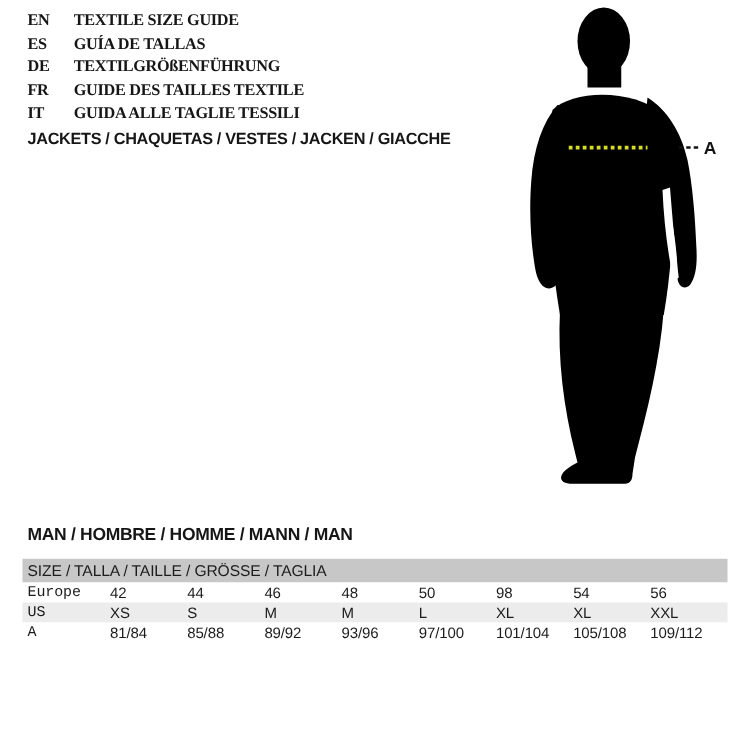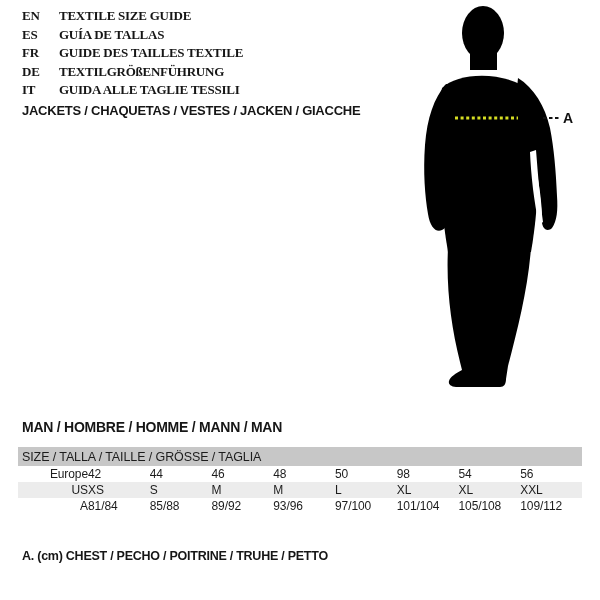--- a/index.html
+++ b/index.html
@@ -28,21 +28,21 @@
   .section-title { position:absolute; left:22px; top:419px;
                    font-size:14px; font-weight:700; letter-spacing:-0.25px; }
 
   
   table.size-table { position:absolute; left:18px; top:447px; width:564px;
                      border-collapse:collapse; table-layout:fixed;
                      font-size:12px; letter-spacing:-0.1px; color:#1c1c1c; }
   .size-table th { background:#c7c7c7; text-align:left; font-weight:400;
                    font-size:12.5px; height:17px; padding:1px 0 1px 4px; }
   .size-table td { height:16px; text-align:left; padding:0; font-weight:400; }
-  .size-table td.row-label { text-align:right; padding-left:4px; }
+  .size-table td.row-label { text-align:left; padding-left:4px;font-family:Liberation Mono, monospace; }
   .size-table tr.shaded td { background:#ececec; }
   .size-table tr.plain td { background:#ffffff; }
 
   
   .footnote { position:absolute; left:22px; top:549px;
               font-size:12.5px; font-weight:700; letter-spacing:-0.25px; }
 </style>
 </head>
 <body>
 
@@ -51,26 +51,26 @@
   <div class="lang-list">
     <div class="lang-row">
       <span class="lang-code">EN</span>
       <span class="lang-label">TEXTILE SIZE GUIDE</span>
     </div>
     <div class="lang-row">
       <span class="lang-code">ES</span>
       <span class="lang-label">GUÍA DE TALLAS</span>
     </div>
     <div class="lang-row">
+      <span class="lang-code">DE</span>
+      <span class="lang-label">TEXTILGRÖßENFÜHRUNG</span>
+    </div>
+    <div class="lang-row">
       <span class="lang-code">FR</span>
       <span class="lang-label">GUIDE DES TAILLES TEXTILE</span>
-    </div>
-    <div class="lang-row">
-      <span class="lang-code">DE</span>
-      <span class="lang-label">TEXTILGRÖßENFÜHRUNG</span>
     </div>
     <div class="lang-row">
       <span class="lang-code">IT</span>
       <span class="lang-label">GUIDA ALLE TAGLIE TESSILI</span>
     </div>
   </div>
 
   <div class="category-block">
     <div>JACKETS / CHAQUETAS / VESTES / JACKEN / GIACCHE</div>
   </div>
@@ -141,15 +141,14 @@
         <td>89/92</td>
         <td>93/96</td>
         <td>97/100</td>
         <td>101/104</td>
         <td>105/108</td>
         <td>109/112</td>
       </tr>
     </tbody>
   </table>
 
-  <div class="footnote">A. (cm) CHEST / PECHO / POITRINE / TRUHE / PETTO</div>
 
 </div>
 
 </body></html>

